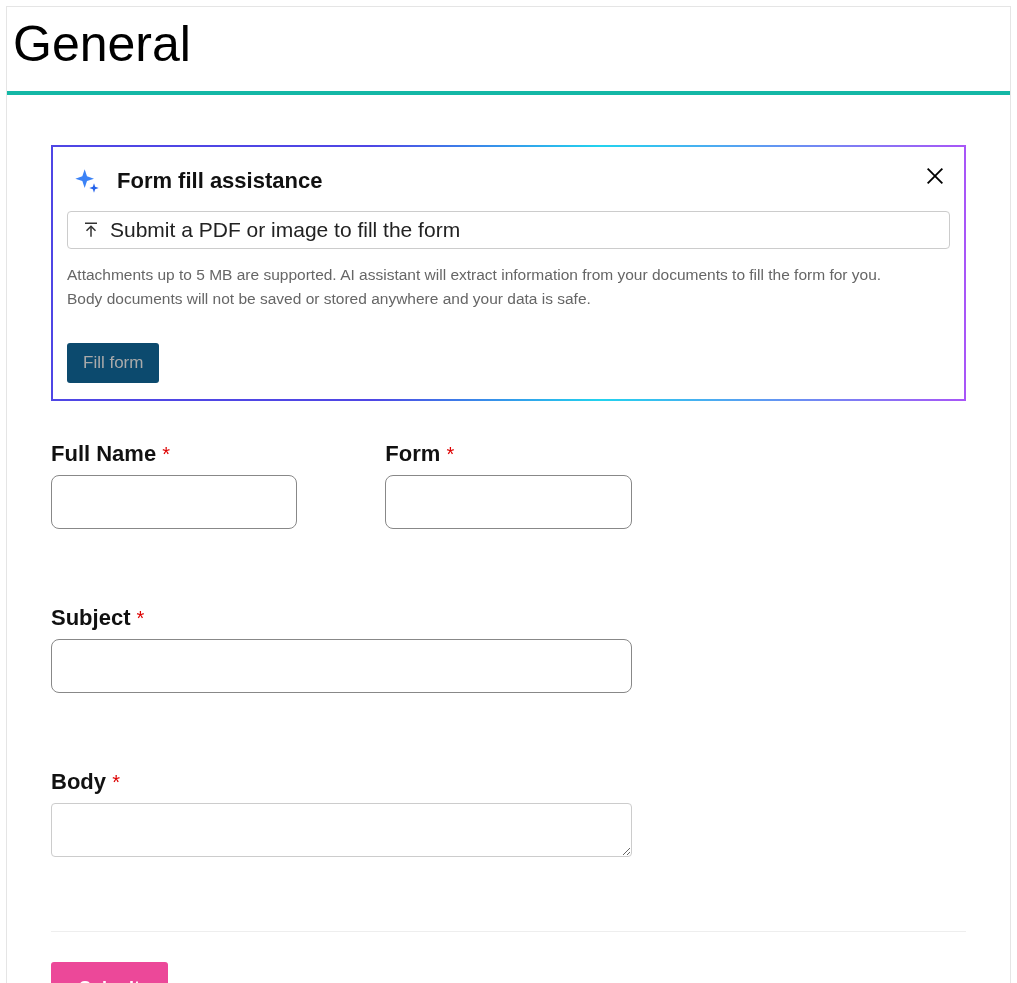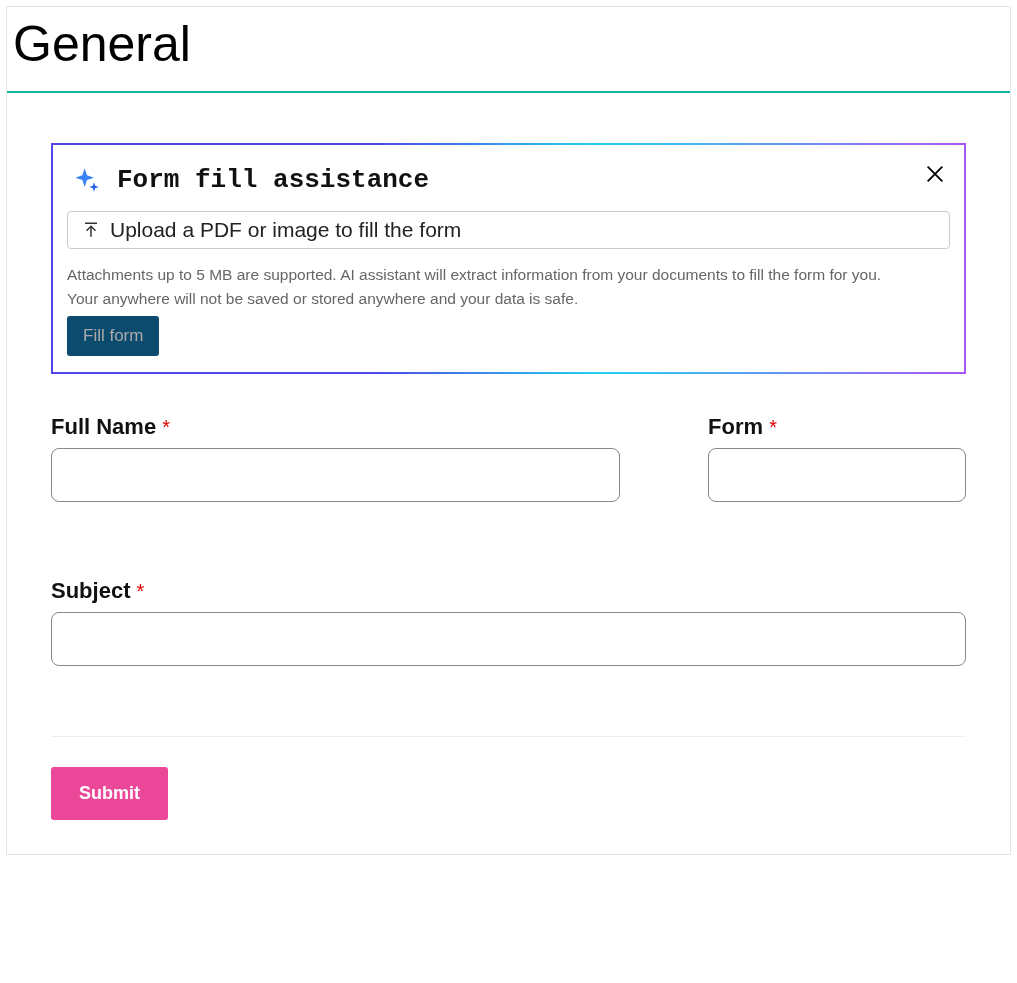--- a/index.html
+++ b/index.html
@@ -12,21 +12,21 @@
     }
     .page {
       border: 1px solid #e5e5e5;
       margin: 6px;
     }
     h1.page-title {
       font-size: 50px;
       font-weight: 400;
       margin: 0;
       padding: 8px 6px 18px 6px;
-      border-bottom: 2px solid #14b8a6;
+      border-bottom: 4px solid #14b8a6;
     }
     .content {
       padding: 50px 44px 10px 44px;
     }
     .assist-panel {
       position: relative;
       border: 2px solid;
       border-image: linear-gradient(90deg, #4f46e5 0%, #4f46e5 35%, #22d3ee 60%, #a855f7 100%) 1;
       border-radius: 10px;
       padding: 20px 14px 16px 14px;
@@ -40,24 +40,23 @@
     .sparkle-icon {
       width: 28px;
       height: 28px;
       margin-right: 16px;
       margin-left: 6px;
       display: inline-flex;
       align-items: center;
       justify-content: center;
     }
     .assist-title {
-      font-size: 26px;
+      font-size: 22px;
       font-weight: 600;
       color: #111;
-      font-family: Liberation Mono, monospace;
     }
     .close-btn {
       position: absolute;
       right: 18px;
       top: 18px;
       width: 22px;
       height: 22px;
       cursor: pointer;
       display: inline-flex;
       align-items: center;
@@ -80,34 +79,34 @@
       height: 18px;
       margin-right: 10px;
       display: inline-flex;
       align-items: center;
       justify-content: center;
     }
     .assist-desc {
       color: #666;
       font-size: 15.5px;
       line-height: 1.55;
-      margin-bottom: 5px;
+      margin-bottom: 32px;
     }
     .fill-btn {
       background: #0c4a6e;
       color: #aaa;
       border: none;
       border-radius: 3px;
       padding: 10px 16px;
       font-size: 17px;
       cursor: not-allowed;
     }
     .form-grid {
       display: grid;
-      grid-template-columns: 1fr;
+      grid-template-columns: 1fr 1fr 1fr;
       column-gap: 88px;
       row-gap: 36px;
     }
     .form-group { }
     .form-group.full { grid-column: 1 / span 2; margin-top: 40px; }
     label {
       display: block;
       font-size: 22px;
       font-weight: 700;
       margin-bottom: 8px;
@@ -173,26 +172,26 @@
       </div>
 
       <div class="upload-zone">
         <span class="upload-icon">
           <svg viewBox="0 0 24 24" width="18" height="18">
             <line x1="4" y1="3" x2="20" y2="3" stroke="#333" stroke-width="2"></line>
             <line x1="12" y1="21" x2="12" y2="7" stroke="#333" stroke-width="2"></line>
             <polyline points="6,13 12,7 18,13" fill="none" stroke="#333" stroke-width="2"></polyline>
           </svg>
         </span>
-        <span>Upload a PDF or image to fill the form</span>
+        <span>Submit a PDF or image to fill the form</span>
       </div>
 
       <div class="assist-desc">
         <span>Attachments up to 5 MB are supported. AI assistant will extract information from your documents to fill the form for you.</span><br>
-        <span>Your anywhere will not be saved or stored anywhere and your data is safe.</span>
+        <span>Body documents will not be saved or stored anywhere and your data is safe.</span>
       </div>
 
       <button class="fill-btn" disabled="">Fill form</button>
     </div>
 
     <div class="form-grid">
 
       <div class="form-group">
         <label>
           <span>Full Name</span>
@@ -210,20 +209,27 @@
       </div>
 
       <div class="form-group full">
         <label>
           <span>Subject</span>
           <span class="req">*</span>
         </label>
         <input type="text" value="" style="">
       </div>
 
+      <div class="form-group full">
+        <label>
+          <span>Body</span>
+          <span class="req">*</span>
+        </label>
+        <textarea style=""></textarea>
+      </div>
 
     </div>
 
     <div class="footer">
       <button class="submit-btn">Submit</button>
     </div>
 
   </div>
 </div>
 

